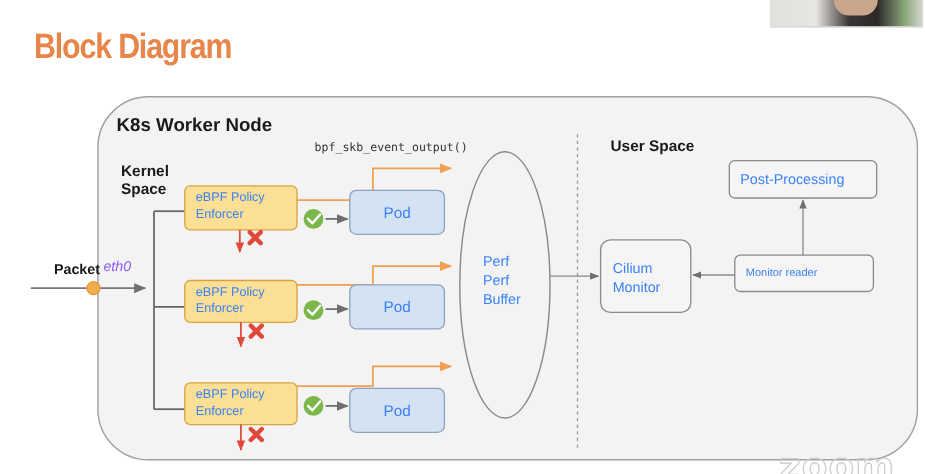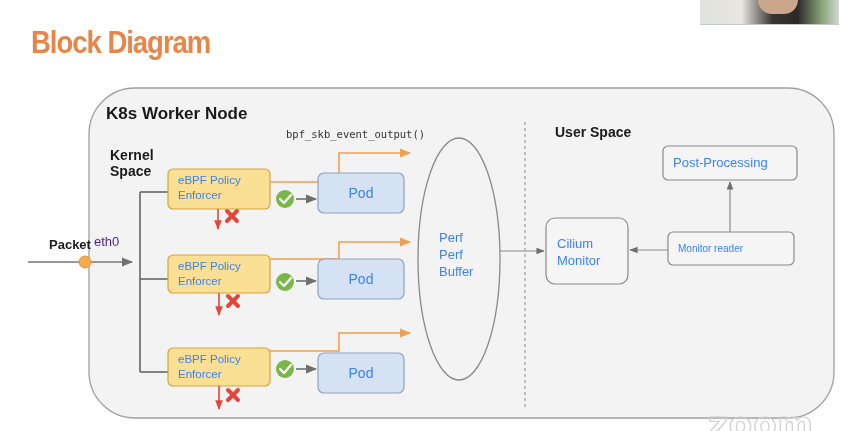--- a/index.html
+++ b/index.html
@@ -131,21 +131,21 @@
 
 <div class="lbl node-title" style="left:106px;top:104px;">K8s Worker Node</div>
 <div class="lbl mono" style="left:286px;top:128px;">bpf_skb_event_output()</div>
 <div class="lbl section" style="left:110px;top:147px;">
   <div>Kernel</div>
   <div>Space</div>
 </div>
 <div class="lbl section" style="left:555px;top:124px;">User Space</div>
 
 <div class="lbl bold" style="left:17px;top:237px;font-size:13px;color:#1a1a1a;padding-left:32px;">Packet</div>
-<div class="lbl" style="left:94px;top:234px;font-size:13px;color:#4c1d95;">eth0</div>
+<div class="lbl" style="left:94px;top:234px;font-size:13px;color:#8b5cf6;font-style:italic;">eth0</div>
 
 <div class="box-text" style="left:178px;top:173px;font-size:11.5px;line-height:15px;">
   <div>eBPF Policy</div>
   <div>Enforcer</div>
 </div>
 <div class="box-text" style="left:178px;top:259px;font-size:11.5px;line-height:15px;">
   <div>eBPF Policy</div>
   <div>Enforcer</div>
 </div>
 <div class="box-text" style="left:178px;top:352px;font-size:11.5px;line-height:15px;">

